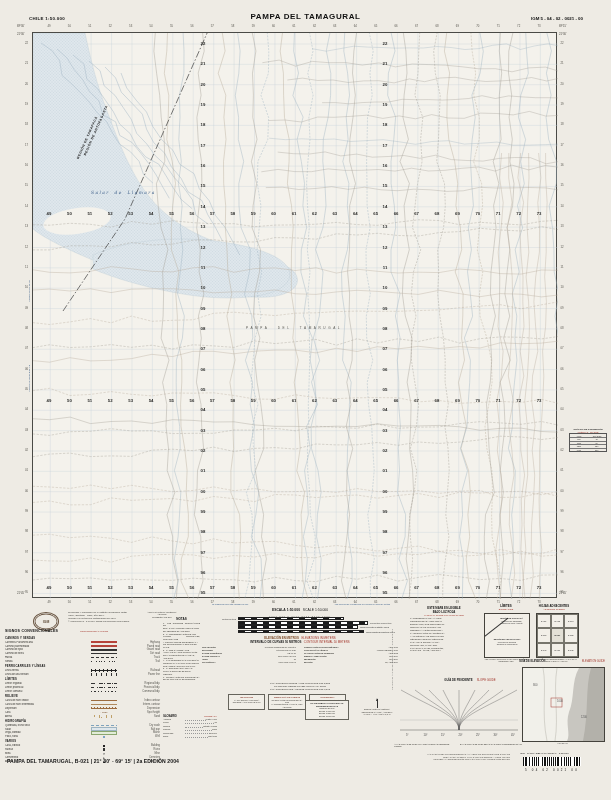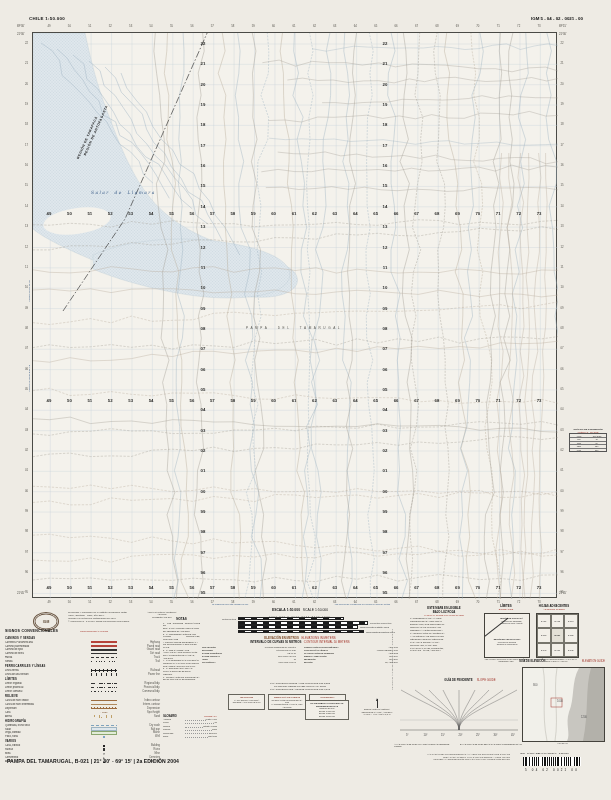--- a/index.html
+++ b/index.html
@@ -127,20 +127,21 @@
   .dec-arrow{margin:0 auto;width:.5px;height:9px;background:#333;position:relative;}
   .dec-arrow:before{content:"";position:absolute;top:-1px;left:-1.2px;border-left:1.4px solid transparent;border-right:1.4px solid transparent;border-bottom:3px solid #333;}
   .scalesbox{left:305px;top:700px;width:44px;}
 </style>
 </head>
 <body>
 
 <div class="page">
 
   <div class="abs hdr-scale">CHILE  1:50.000</div>
+  <div class="abs hdr-title">PAMPA DEL TAMAGURAL</div>
   <div class="abs hdr-code">IGM 5 - 04 - 02 - 0021 - 00</div>
 
   <div class="abs map-frame" id="mapframe"><svg width="525" height="566" viewBox="0 0 525 566" xmlns="http://www.w3.org/2000/svg">
         <defs>
           <pattern id="stip" width="3" height="3" patternUnits="userSpaceOnUse">
         <rect width="3" height="3" fill="#dfe7ec"></rect>
         <circle cx="1" cy="1" r="0.45" fill="#b3c5d1"></circle>
         <circle cx="2.4" cy="2.3" r="0.35" fill="#b3c5d1"></circle>
           </pattern>
         </defs>

